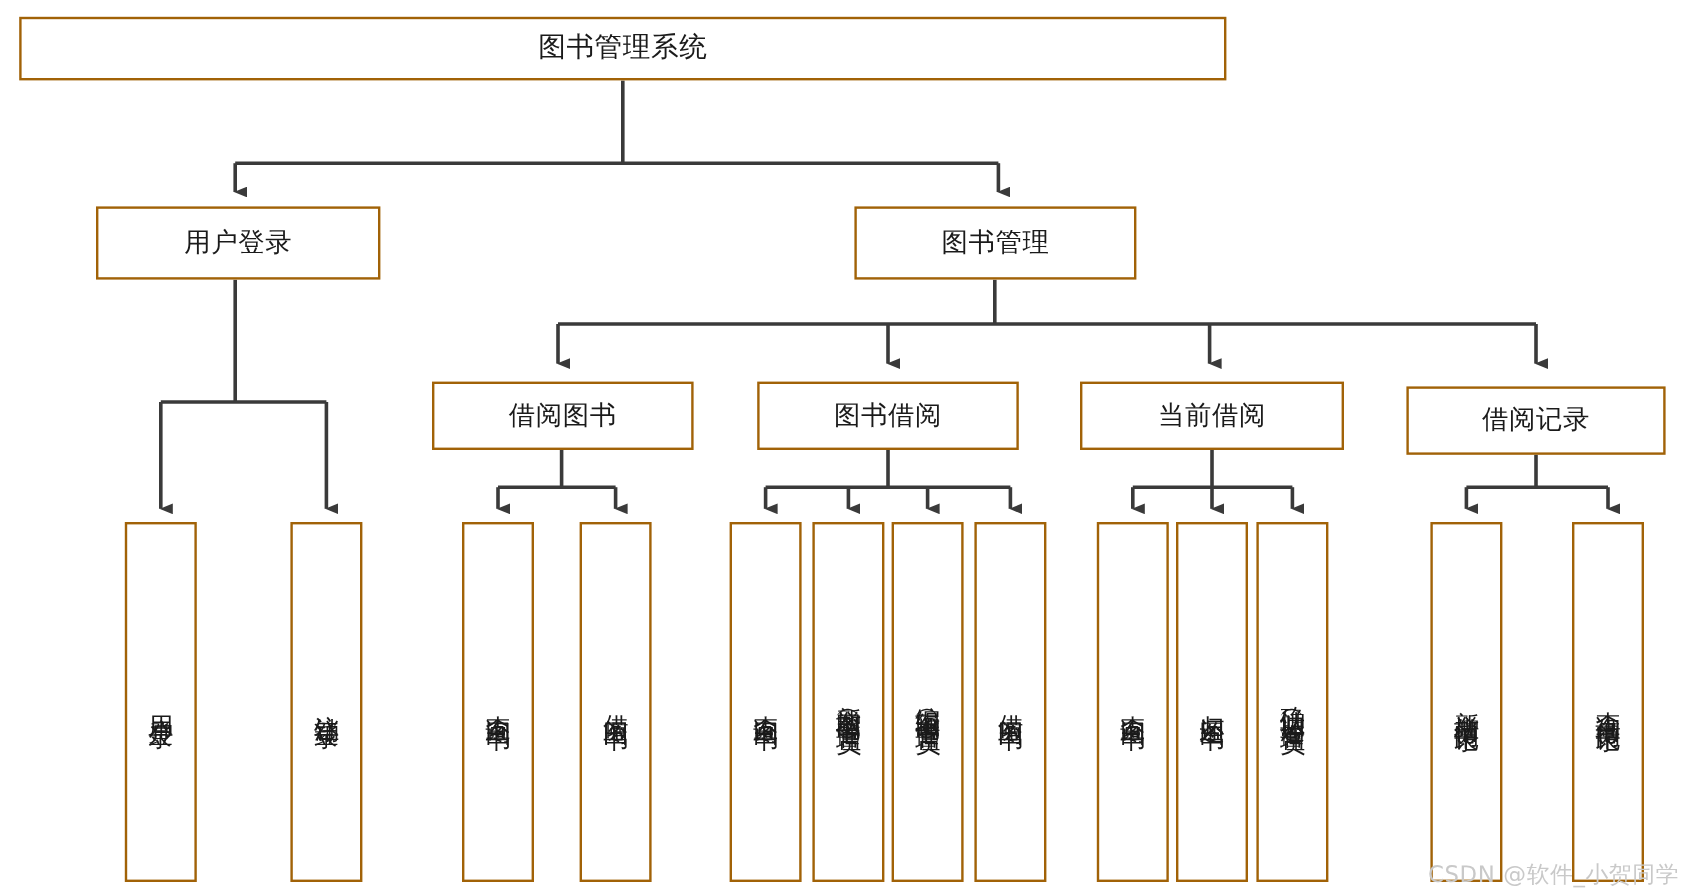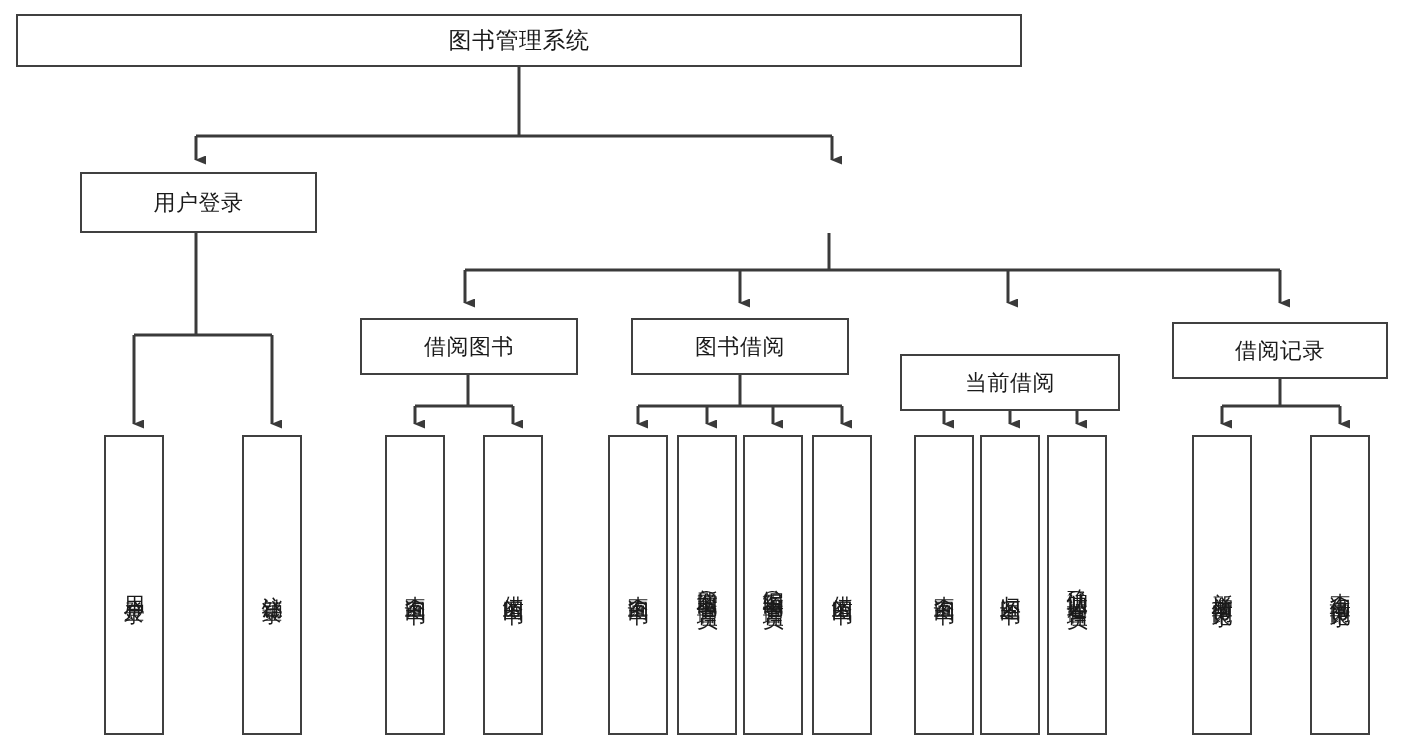--- a/index.html
+++ b/index.html
@@ -22,21 +22,21 @@
     left: 0;
     top: 0;
     width: 1405px;
     height: 747px;
     pointer-events: none;
   }
   .node {
     position: absolute;
     box-sizing: border-box;
     background: #ffffff;
-    border: 2px solid #404040;
+    border: 2px solid #a16207;
     display: flex;
     align-items: center;
     justify-content: center;
     text-align: center;
     color: #1a1a1a;
     z-index: 2;
   }
   .node .lbl {
     font-size: 22px;
     line-height: 1.15;
@@ -116,28 +116,31 @@
     </g>
   </svg>
 
   <div class="node root" style="left:16px; top:14px; width:1006px; height:53px;">
     <span class="lbl">图书管理系统</span>
   </div>
 
   <div class="node" style="left:80px; top:172px; width:237px; height:61px;">
     <span class="lbl">用户登录</span>
   </div>
+  <div class="node" style="left:712px; top:172px; width:235px; height:61px;">
+    <span class="lbl">图书管理</span>
+  </div>
 
   <div class="node" style="left:360px; top:318px; width:218px; height:57px;">
     <span class="lbl">借阅图书</span>
   </div>
   <div class="node" style="left:631px; top:318px; width:218px; height:57px;">
     <span class="lbl">图书借阅</span>
   </div>
-  <div class="node" style="left:900px; top:318px; width:220px; height:57px;margin-top:36px;">
+  <div class="node" style="left:900px; top:318px; width:220px; height:57px;">
     <span class="lbl">当前借阅</span>
   </div>
   <div class="node" style="left:1172px; top:322px; width:216px; height:57px;">
     <span class="lbl">借阅记录</span>
   </div>
 
   <div class="node leaf" style="left:104px; top:435px; width:60px; height:300px;">
     <span class="lbl">用户登录</span>
   </div>
   <div class="node leaf" style="left:242px; top:435px; width:60px; height:300px;">
@@ -174,14 +177,15 @@
     <span class="lbl">确认归还（管理员）</span>
   </div>
 
   <div class="node leaf" style="left:1192px; top:435px; width:60px; height:300px;">
     <span class="lbl">新增借阅记录</span>
   </div>
   <div class="node leaf" style="left:1310px; top:435px; width:60px; height:300px;">
     <span class="lbl">查询借阅记录</span>
   </div>
 
+  <div class="watermark" style="left:1190px; top:716px;">CSDN @软件_小贺同学</div>
 
 </div>
 
 </body></html>

